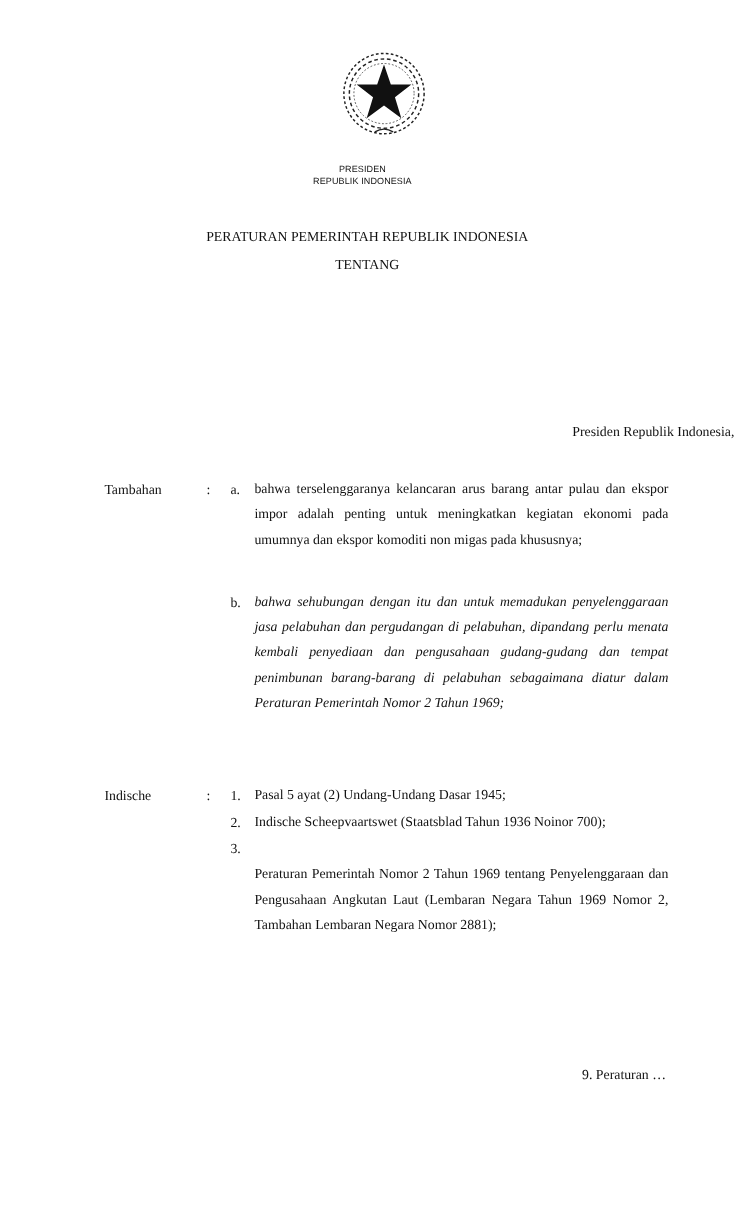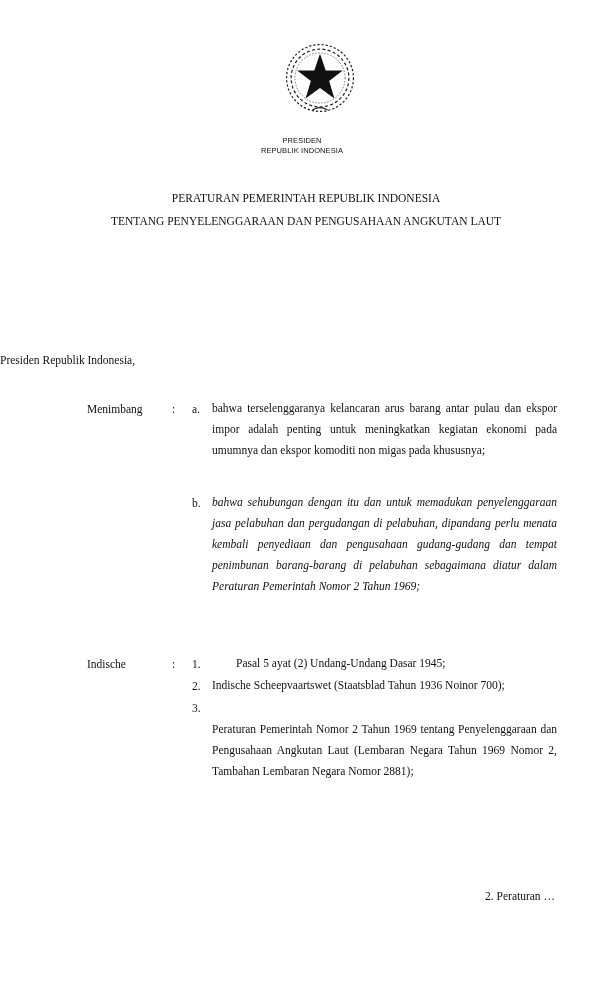--- a/index.html
+++ b/index.html
@@ -2,21 +2,21 @@
 <html><head>
 <meta charset="utf-8">
 <style>
   html, body { margin: 0; padding: 0; background: #ffffff; }
   body { width: 612px; height: 1008px; position: relative; overflow: hidden;
          font-family: "Liberation Serif", serif; color: #111; }
   .emblem { position: absolute; left: 282px; top: 40px; width: 76px; height: 76px; }
   .inst { position: absolute; left: 0; width: 604px; text-align: center;
           font-family: "Liberation Sans", sans-serif; font-size: 7.5px; line-height: 10px; letter-spacing: 0.1px; }
   .title { position: absolute; left: 0; width: 612px; text-align: center; font-size: 11.5px; line-height: 22.5px; top: 187px; }
-  .opening { position: absolute; left: 0; width: 612px; text-align: left; font-size: 11.5px; top: 354px; }
+  .opening { position: absolute; left: 0; width: 612px; text-align: right; font-size: 11.5px; top: 354px; }
   .section { position: absolute; left: 87px; width: 470px; font-size: 11.5px; }
   .sec-label { position: absolute; left: 0; top: 0; }
   .sec-colon { position: absolute; left: 85px; top: 0; }
   .item { position: absolute; left: 105px; width: 365px; }
   .item-mark { position: absolute; left: 0; top: 0; }
   .item-text { position: absolute; left: 20px; width: 345px; text-align: justify; text-align-last: left; line-height: 21px; }
   .footer-next { position: absolute; right: 57px; top: 890px; font-size: 11.5px; }
 </style>
 </head>
 <body>
@@ -29,48 +29,48 @@
   </g>
   <polygon fill="#111" points="50,18 57.5,40 80,40 62,54 69,77 50,63 31,77 38,54 20,40 42.5,40"></polygon>
   <path d="M40 92 Q50 86 60 92" fill="none" stroke="#222" stroke-width="1.5"></path>
 </svg>
 
 <div class="inst" style="top:136px;">PRESIDEN</div>
 <div class="inst" style="top:146px;">REPUBLIK INDONESIA</div>
 
 <div class="title">
   <div>PERATURAN PEMERINTAH REPUBLIK INDONESIA</div>
-  <div>TENTANG PENYELENGGARAAN DAN PENGUSAHAAN ANGKUTAN LAUT</div>
+  <div>TENTANG</div>
 </div>
 
 <div class="opening">Presiden Republik Indonesia,</div>
 
 <div class="section" style="top:403px;">
-  <span class="sec-label">Menimbang</span>
+  <span class="sec-label">Tambahan</span>
   <span class="sec-colon">:</span>
   <div class="item" style="top:0;">
     <span class="item-mark">a.</span>
     <div class="item-text" style="top:-5px;">bahwa terselenggaranya kelancaran arus barang antar pulau dan ekspor impor adalah penting untuk meningkatkan kegiatan ekonomi pada umumnya dan ekspor komoditi non migas pada khususnya;</div>
   </div>
   <div class="item" style="top:94px;">
     <span class="item-mark">b.</span>
     <div class="item-text" style="top:-5px;font-style:italic;">bahwa sehubungan dengan itu dan untuk memadukan penyelenggaraan jasa pelabuhan dan pergudangan di pelabuhan, dipandang perlu menata kembali penyediaan dan pengusahaan gudang-gudang dan tempat penimbunan barang-barang di pelabuhan sebagaimana diatur dalam Peraturan Pemerintah Nomor 2 Tahun 1969;</div>
   </div>
 </div>
 
 <div class="section" style="top:658px;">
   <span class="sec-label">Indische</span>
   <span class="sec-colon">:</span>
   <div class="item" style="top:0;">
     <span class="item-mark">1.</span>
-    <div class="item-text" style="top:-5px;margin-left:24px;">Pasal 5 ayat (2) Undang-Undang Dasar 1945;</div>
+    <div class="item-text" style="top:-5px;">Pasal 5 ayat (2) Undang-Undang Dasar 1945;</div>
   </div>
   <div class="item" style="top:22px;">
     <span class="item-mark">2.</span>
     <div class="item-text" style="top:-5px;">Indische Scheepvaartswet (Staatsblad Tahun 1936 Noinor 700);</div>
   </div>
   <div class="item" style="top:44px;">
     <span class="item-mark">3.</span>
     <div class="item-text" style="top:-5px;margin-top:22px;">Peraturan Pemerintah Nomor 2 Tahun 1969 tentang Penyelenggaraan dan Pengusahaan Angkutan Laut (Lembaran Negara Tahun 1969 Nomor 2, Tambahan Lembaran Negara Nomor 2881);</div>
   </div>
 </div>
 
-<div class="footer-next">2.  Peraturan …</div>
+<div class="footer-next">9.  Peraturan …</div>
 
 </body></html>

